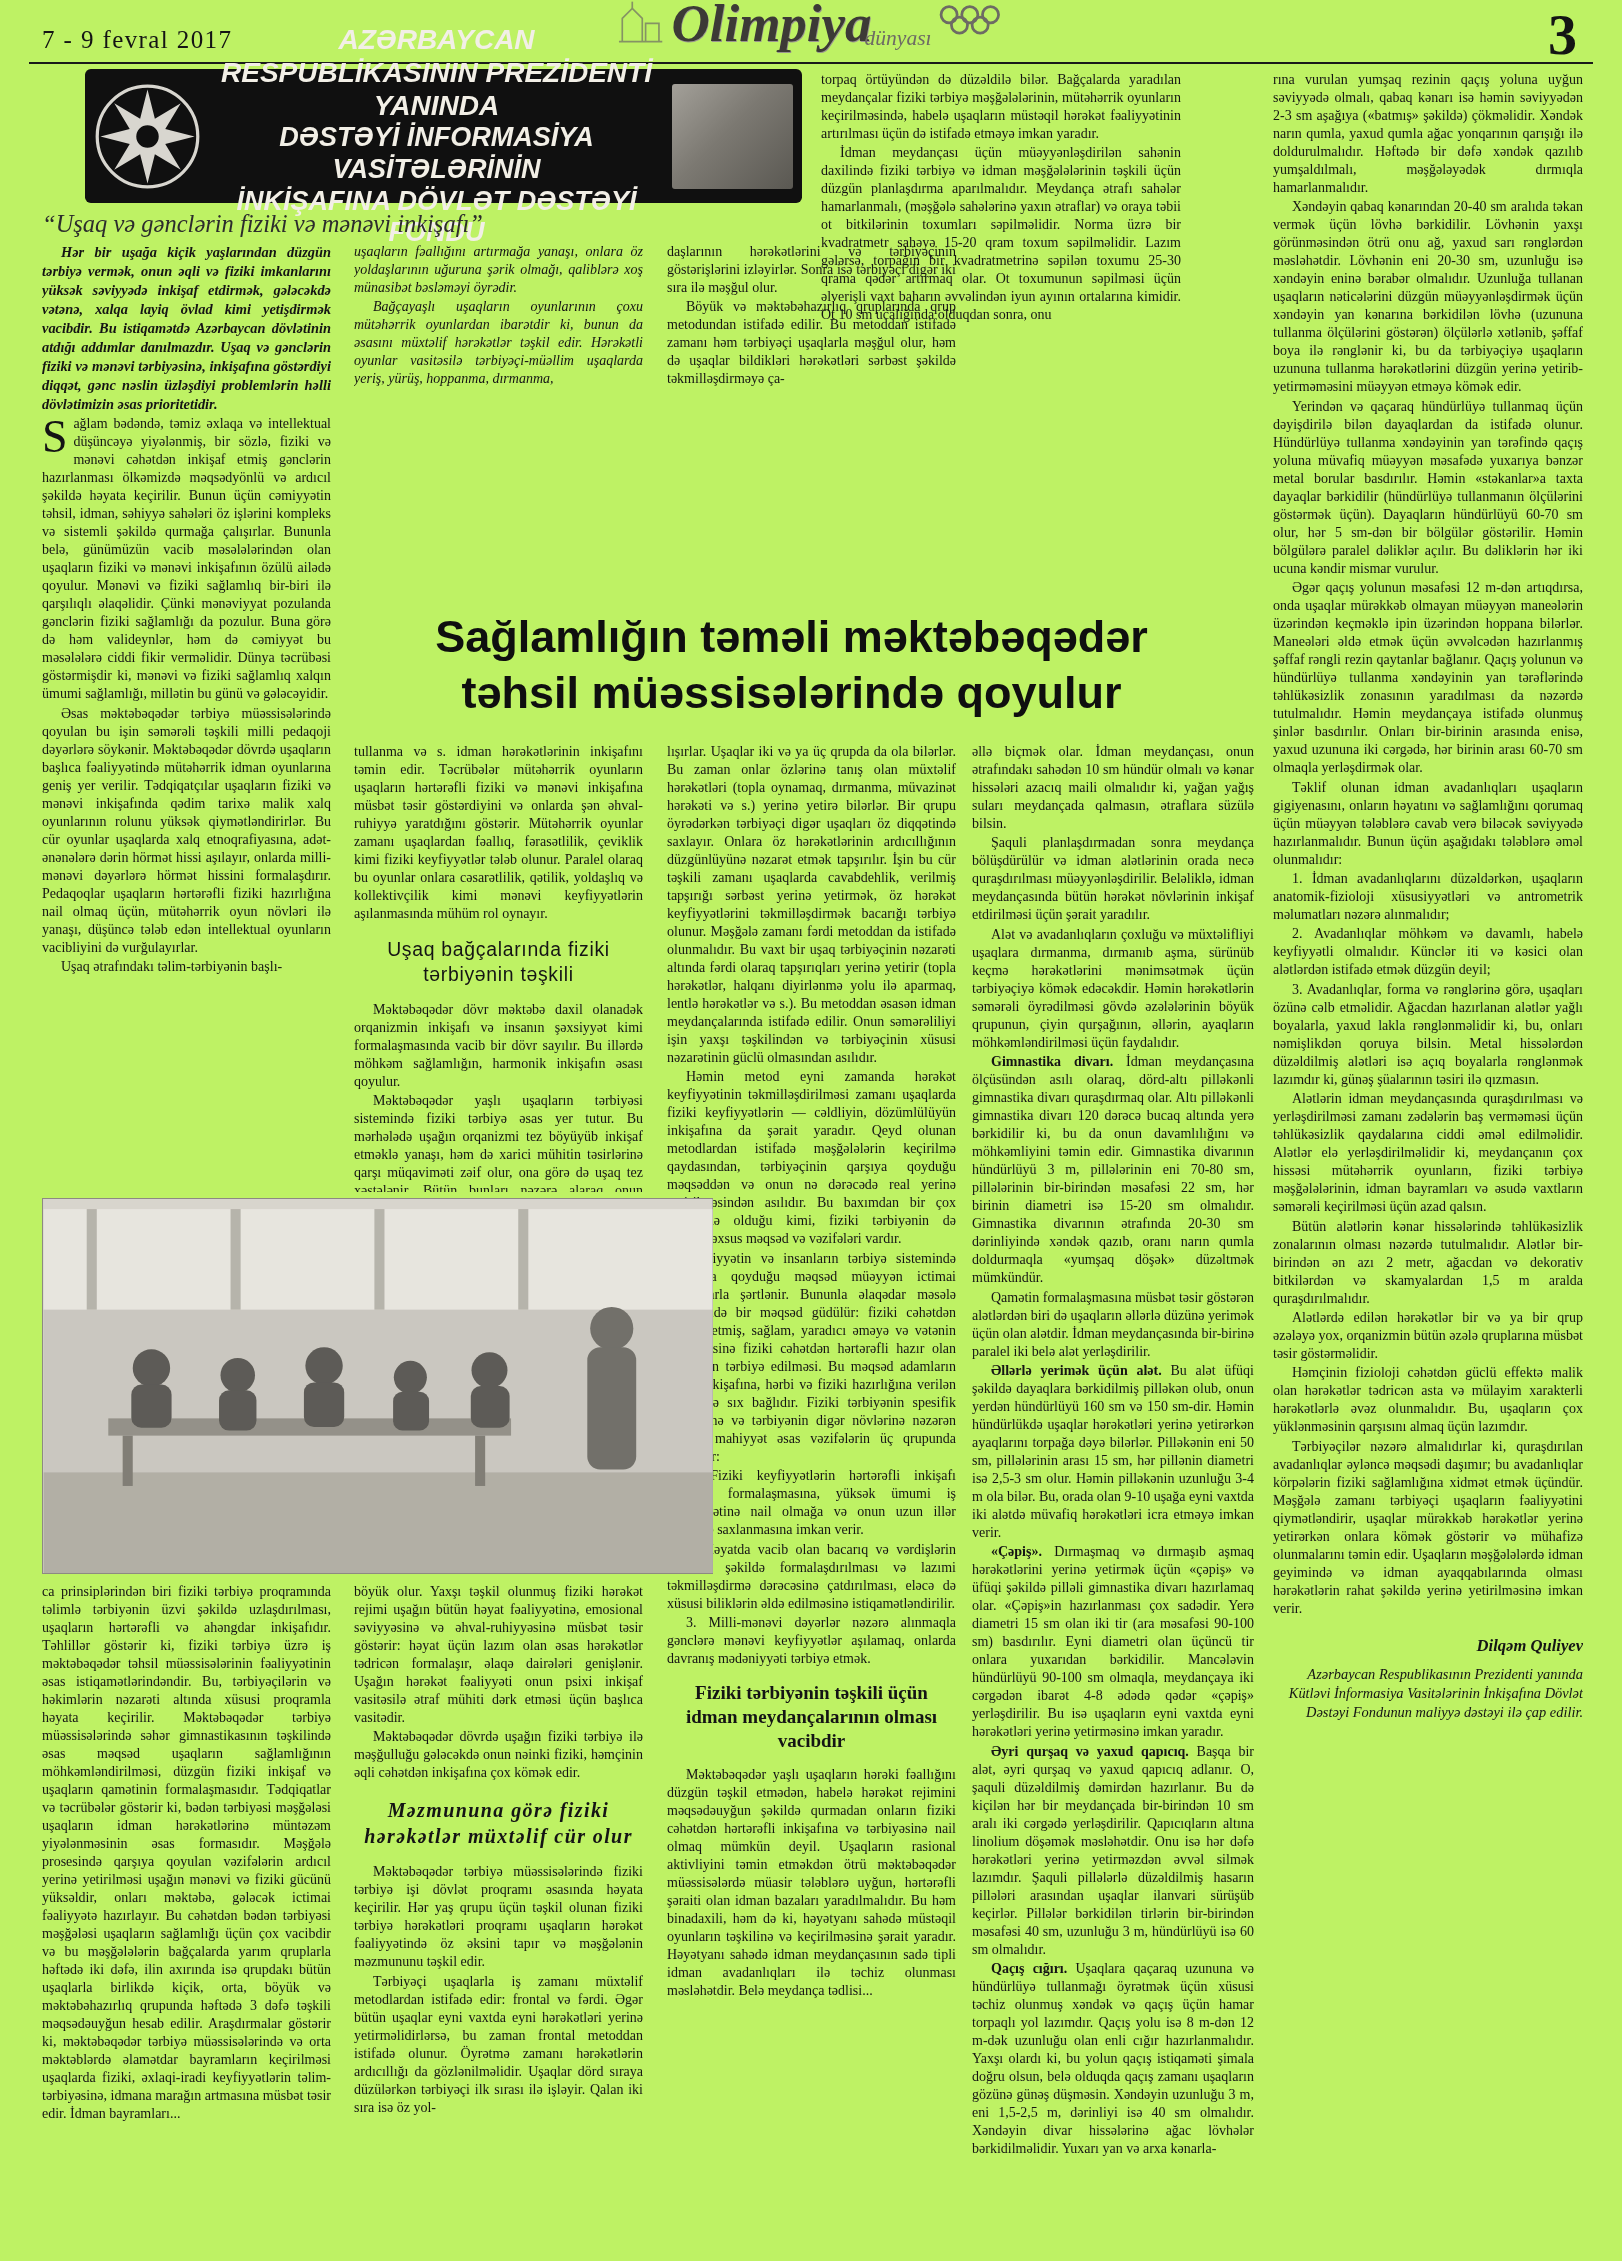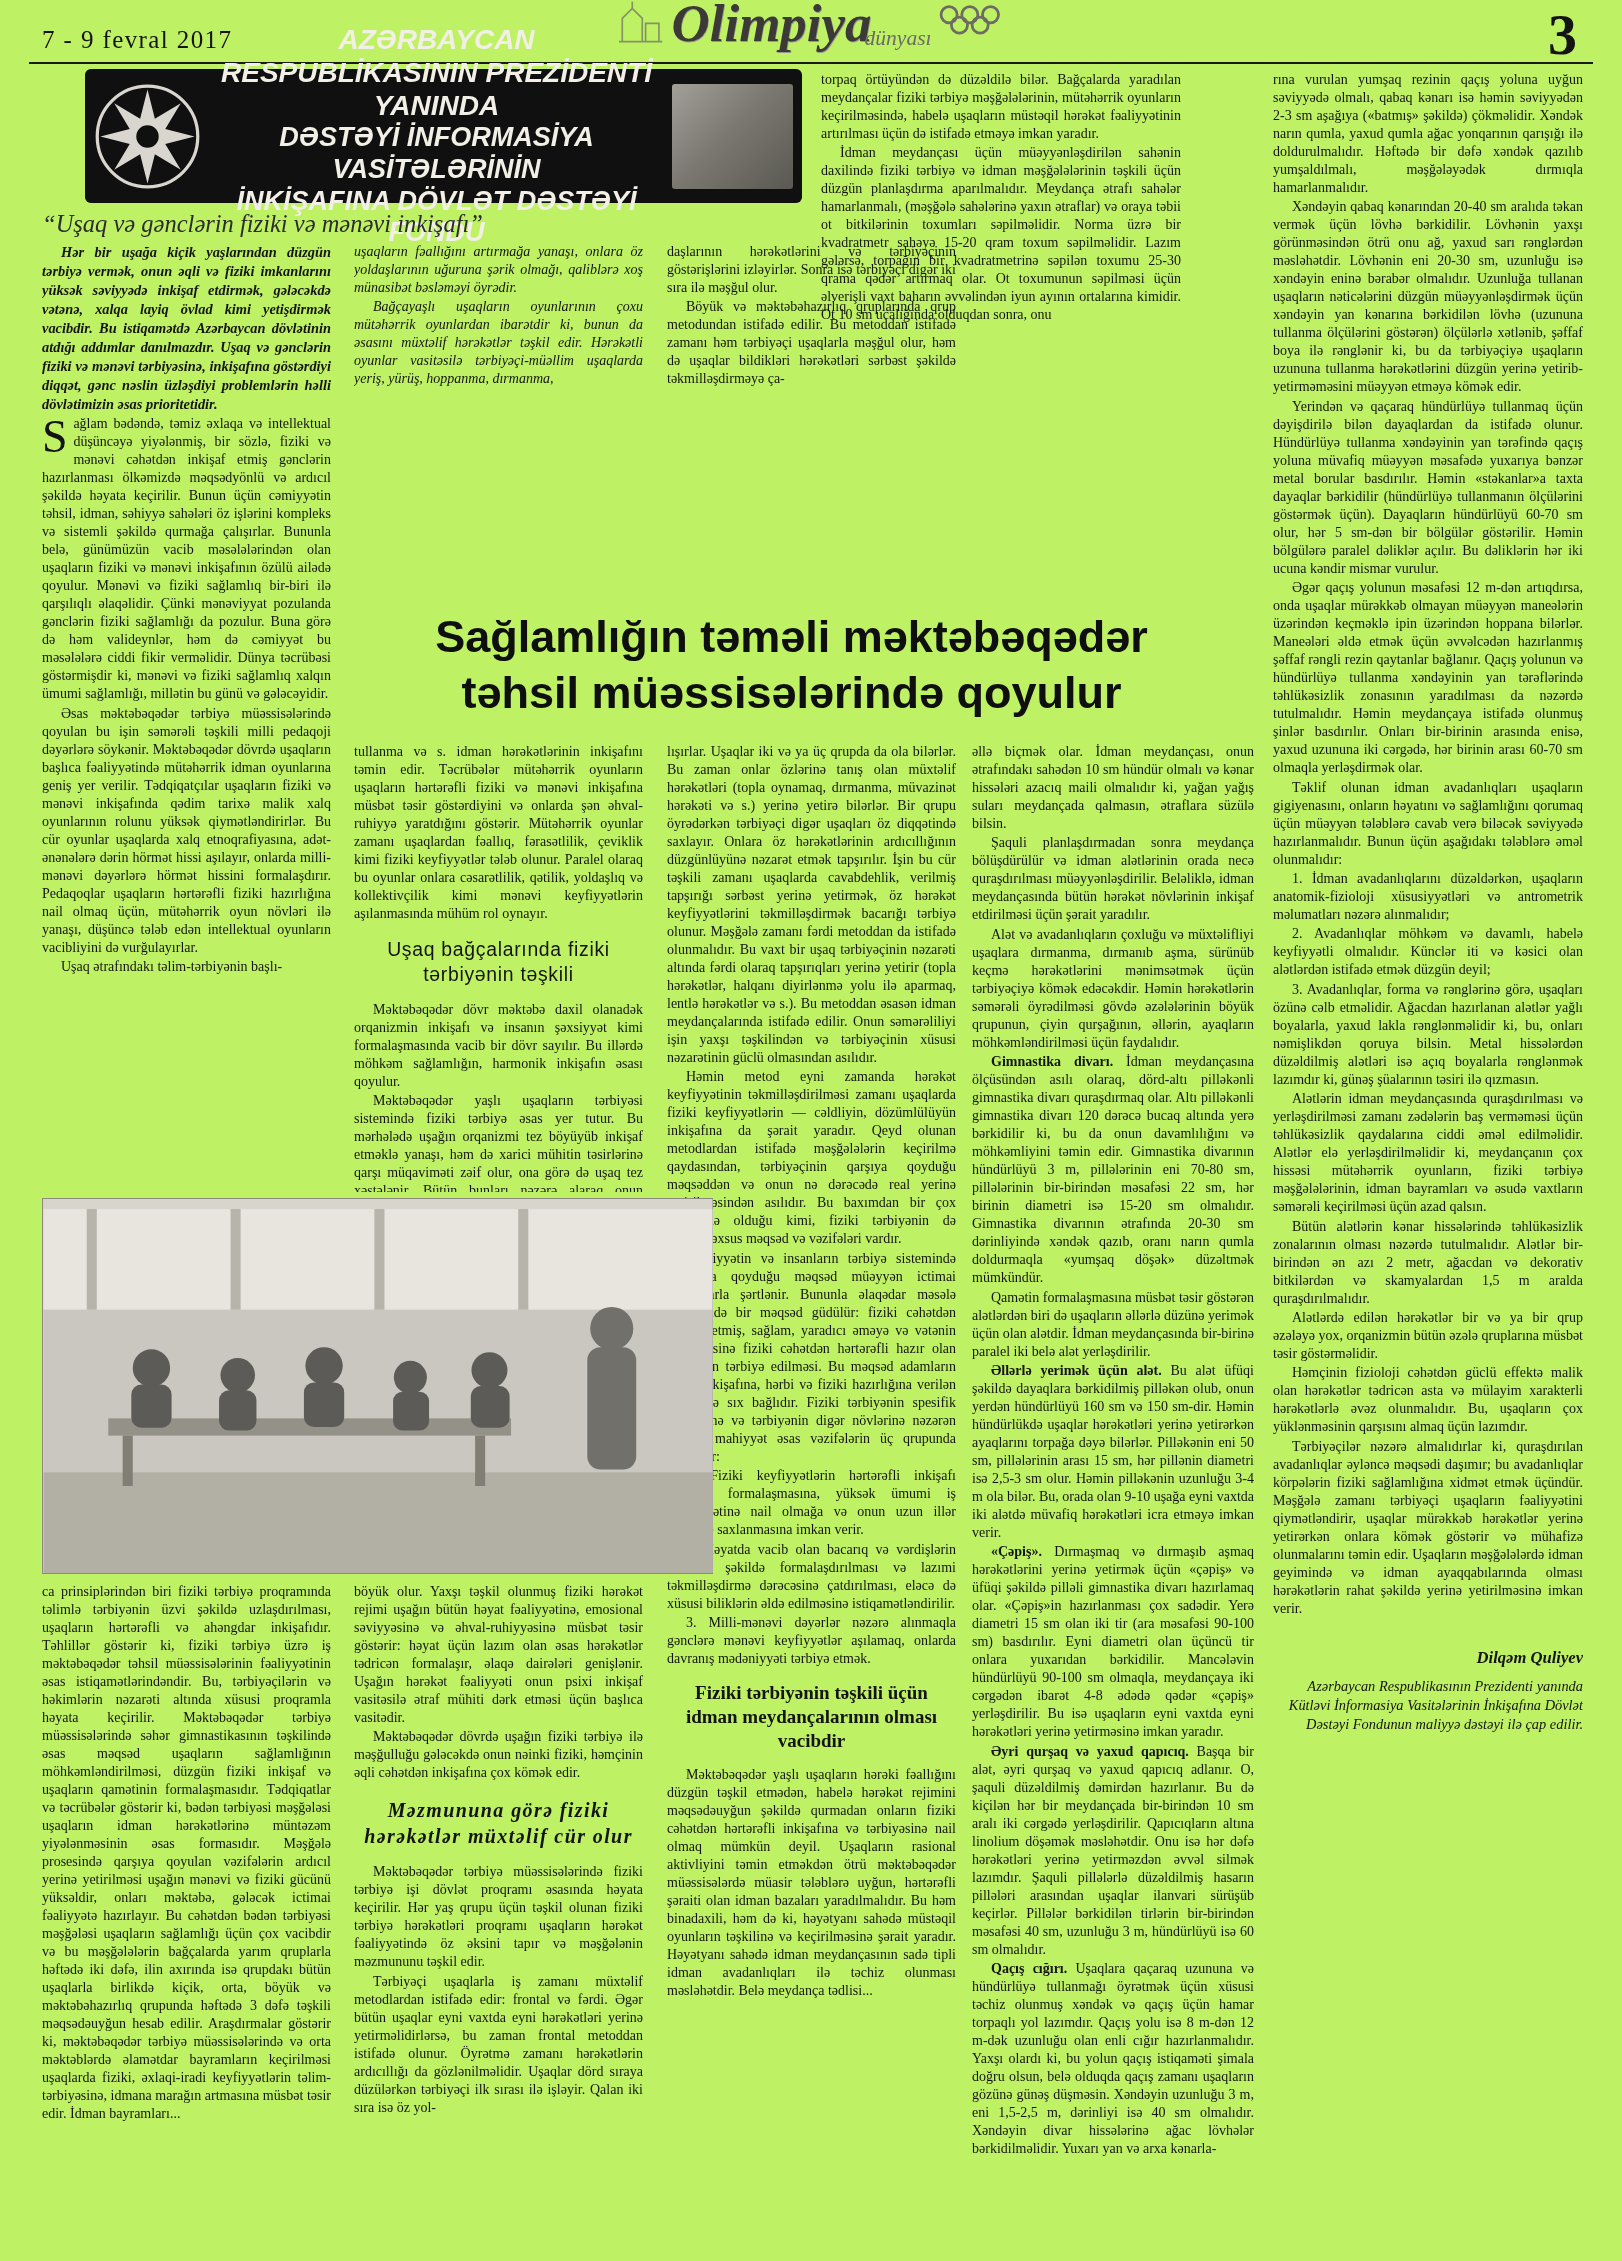--- a/index.html
+++ b/index.html
@@ -59,21 +59,21 @@
   .blk-p{text-indent:19px;}
   .blk-cont{text-indent:0;}
   .blk-intro{font-weight:bold;font-style:italic;font-size:14.4px;line-height:19px;text-indent:19px;}
   .dropcap{float:left;font-size:46px;line-height:37px;padding:2.9px 5.8px 0 0;}
   .blk-subhead{font-family:"Liberation Sans",sans-serif;font-weight:400;font-size:19.4px;
                line-height:24.5px;letter-spacing:0.7px;text-align:center;text-indent:0;margin:14.4px 4.3px;}
   .blk-subheadi{font-style:italic;font-size:20px;line-height:26px;letter-spacing:1.4px;
                 text-align:center;margin:14.4px 4.3px;text-indent:0;}
   .blk-subheadb{font-weight:bold;font-size:19px;line-height:24px;text-align:center;
                 margin:13px 2.9px;text-indent:0;}
-  .blk-byline{font-weight:bold;font-style:italic;text-align:right;font-size:16.6px;margin-top:31px;}
+  .blk-byline{font-weight:bold;font-style:italic;text-align:right;font-size:16.6px;margin-top:19px;}
   .blk-note{font-style:italic;text-align:right;font-size:14.4px;line-height:19px;margin-top:10px;}
   .blk b{font-weight:bold;}
 </style>
 </head>
 <body>
 
 <div class="page">
 
   <div class="header-date">7 - 9 fevral 2017</div>
   <div class="masthead">

